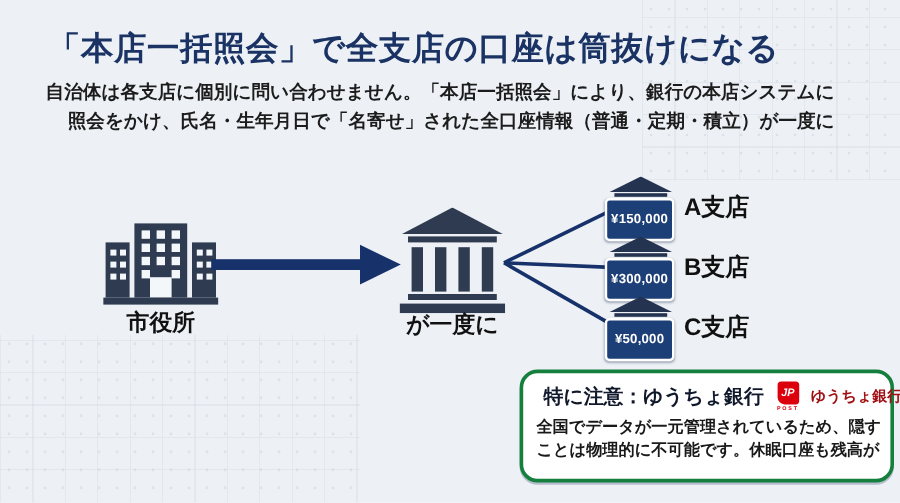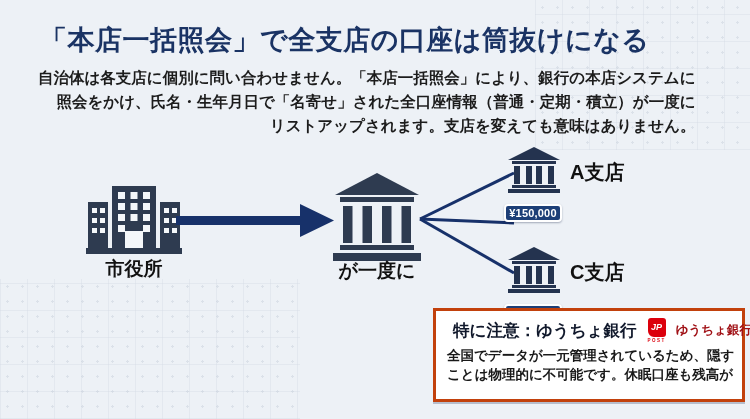--- a/index.html
+++ b/index.html
@@ -41,37 +41,36 @@
   .cityhall-label{ left:86px; width:96px; top:256px; }
   .arrow-svg{ position:absolute; left:174px; top:201px; }
   .bank-icon{ position:absolute; left:333px; top:173px; }
   .bank-label{ left:322px; width:110px; top:258px; }
   .fan-svg{ position:absolute; left:416px; top:146px; }
 
   .branch{ position:absolute; left:504px; width:200px; height:48px; }
   .branch-a{ top:146px; } .branch-b{ top:196px; } .branch-c{ top:246px; }
   .branch .mini-bank{ position:absolute; left:2px; top:1px; }
   .badge{
-    position:absolute; left:0px; top:19px; width:58px; height:18px;
+    position:absolute; left:0px; top:19px; width:58px; height:36px;
     background:#1d3f77; border:2px solid #fff; border-radius:4px;
     color:#fff; font-size:11px; font-weight:700;
     display:flex; align-items:center; justify-content:center;
     white-space:nowrap; letter-spacing:.2px;
     box-shadow:0 1px 2px rgba(20,35,70,.35);
-    margin-top:39px;
   }
   .branch-label{
     position:absolute; left:66px; top:13px;
     font-size:20px; font-weight:800; color:#111; white-space:nowrap;
   }
 
   
   .warning{
     position:absolute; left:433px; top:308px; width:312px; height:94px;
-    background:#fff; border:3px solid #c2410c; border-radius:0;
+    background:#fff; border:3px solid #15803d; border-radius:15px;
     padding:7px 11px 6px 11px;
     box-shadow:0 2px 0 rgba(21,36,81,.25);
   }
   .warn-header{ display:flex; align-items:center; gap:6px; }
   .warn-title{ font-size:16.5px; font-weight:800; color:#10182b; white-space:nowrap; }
   .jp-logo{ display:flex; flex-direction:column; align-items:center; margin-left:5px; }
   .jp-mark{
     width:18px; height:19px; background:#dc000c; border-radius:3px 3px 3px 6px;
     color:#fff; font-size:9px; font-weight:800; font-style:italic;
     display:flex; align-items:center; justify-content:center; line-height:1;
@@ -86,21 +85,20 @@
 
 <div class="stage">
   <div class="pattern pattern-tr"></div>
   <div class="pattern pattern-bl"></div>
 
   <div class="title">「本店一括照会」で全支店の口座は筒抜けになる</div>
 
   <div class="intro">
     <div>自治体は各支店に個別に問い合わせません。「本店一括照会」により、銀行の本店システムに</div>
     <div>照会をかけ、氏名・生年月日で「名寄せ」された全口座情報（普通・定期・積立）が一度に</div>
-    <div>リストアップされます。支店を変えても意味はありません。</div>
   </div>
 
   <svg class="cityhall-icon" width="96" height="68" viewBox="0 0 96 68">
     <rect x="2" y="16" width="20" height="46" fill="#2e3b50"></rect>
     <rect x="74" y="16" width="20" height="46" fill="#2e3b50"></rect>
     <rect x="26" y="0" width="44" height="62" fill="#2e3b50"></rect>
     <g fill="#f4f7fa">
       <rect x="32" y="6" width="7" height="7"></rect>
         <rect x="44.5" y="6" width="7" height="7"></rect>
         <rect x="57" y="6" width="7" height="7"></rect>
@@ -167,20 +165,36 @@
         <rect x="30" y="19" width="6" height="18"></rect>
           <rect x="42" y="19" width="6" height="18"></rect>
         <rect x="6" y="38" width="44" height="3"></rect>
         <rect x="2" y="42" width="52" height="4"></rect>
       </g>
     </svg>
     <div class="badge">¥150,000</div>
     <div class="branch-label">A支店</div>
   </div>
 
+  <div class="branch branch-b">
+    <svg class="mini-bank" width="56" height="46" viewBox="0 0 56 46">
+      <g fill="#24334f">
+        <polygon points="28,0 54,13 2,13"></polygon>
+        <rect x="6" y="14" width="44" height="3"></rect>
+        <rect x="8" y="19" width="6" height="18"></rect>
+          <rect x="20" y="19" width="6" height="18"></rect>
+        <rect x="30" y="19" width="6" height="18"></rect>
+          <rect x="42" y="19" width="6" height="18"></rect>
+        <rect x="6" y="38" width="44" height="3"></rect>
+        <rect x="2" y="42" width="52" height="4"></rect>
+      </g>
+    </svg>
+    <div class="badge">¥300,000</div>
+    <div class="branch-label">B支店</div>
+  </div>
 
   <div class="branch branch-c">
     <svg class="mini-bank" width="56" height="46" viewBox="0 0 56 46">
       <g fill="#24334f">
         <polygon points="28,0 54,13 2,13"></polygon>
         <rect x="6" y="14" width="44" height="3"></rect>
         <rect x="8" y="19" width="6" height="18"></rect>
           <rect x="20" y="19" width="6" height="18"></rect>
         <rect x="30" y="19" width="6" height="18"></rect>
           <rect x="42" y="19" width="6" height="18"></rect>

